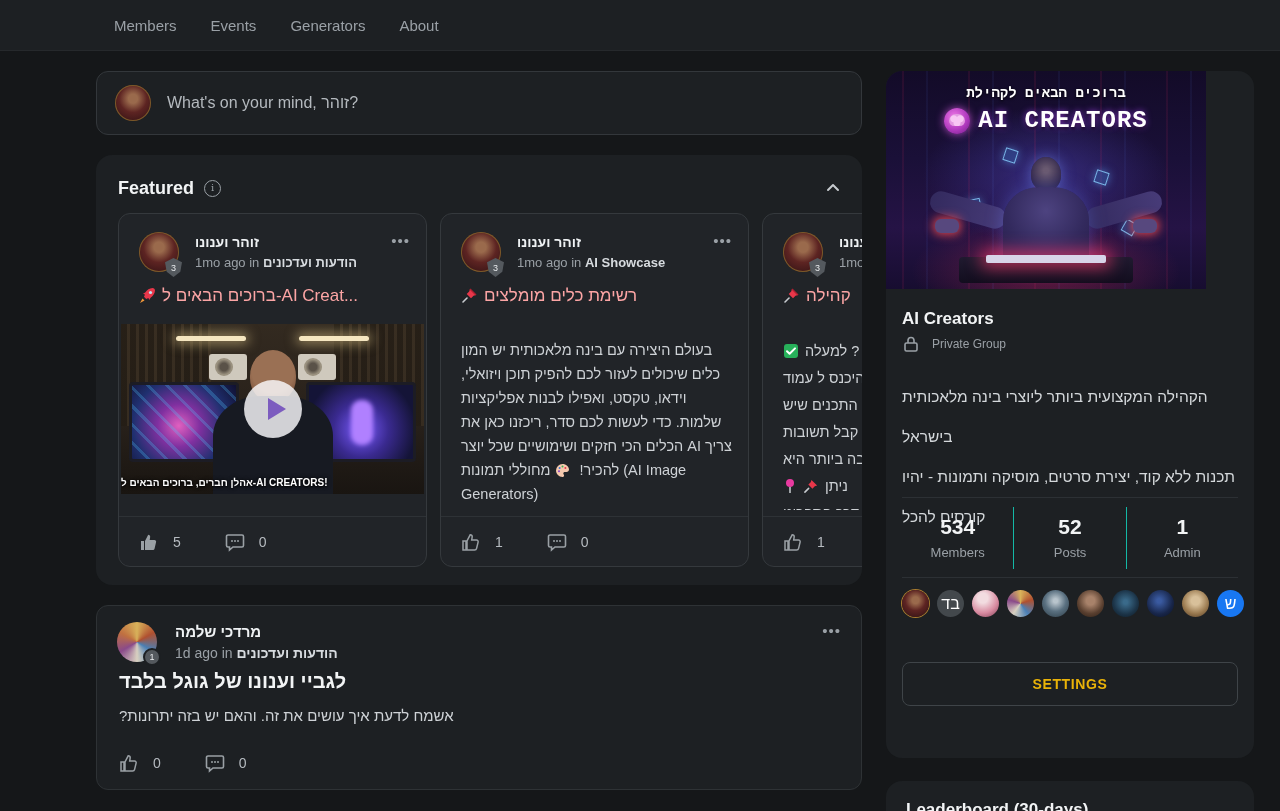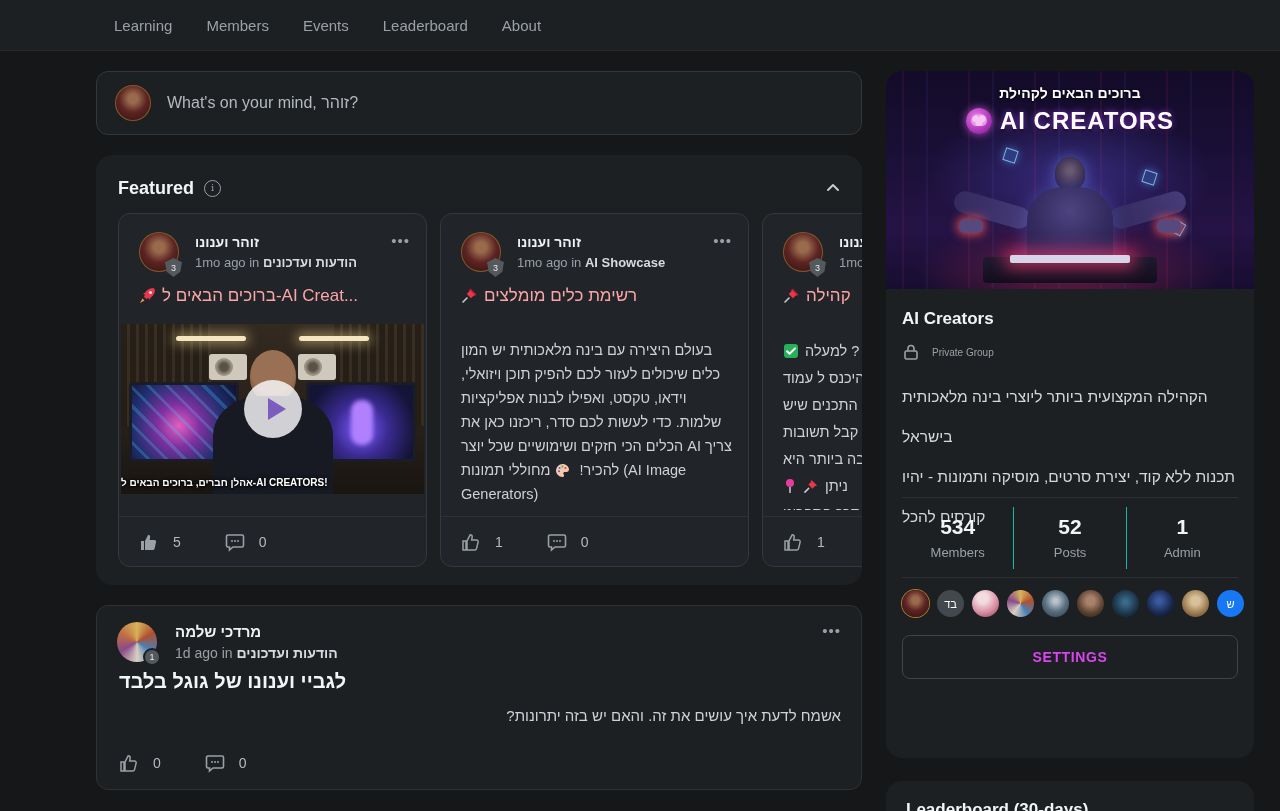--- a/index.html
+++ b/index.html
@@ -100,25 +100,25 @@
   .post-name { position:absolute; left:58px; top:1px; font-size:15px; font-weight:bold; color:#eef1f3; }
   .post-meta { position:absolute; left:58px; top:23px; font-size:14px; color:#9aa0a6; }
   .post-meta b { color:#d7dbdf; }
   .post-title { position:absolute; left:22px; top:64px; font-size:20px; font-weight:bold; color:#f2f4f5; }
   .post-body { position:absolute; left:22px; top:101px; right:20px; font-size:15px; color:#ced2d6; }
   .post-foot { position:absolute; left:22px; bottom:16px; display:flex; align-items:center; }
 
   
   .sidebar { position:absolute; left:886px; top:71px; width:368px; height:687px;
     background:#1d2023; border-radius:16px; overflow:hidden; }
-  .cover { position:absolute; left:0; top:0; width:368px; height:218px; overflow:hidden;
+  .cover { position:absolute; left:0; top:0; width:320px; height:218px; overflow:hidden;
     background:
       radial-gradient(ellipse 60% 35% at 50% 92%, rgba(220,50,90,.40), transparent 70%),
       radial-gradient(ellipse 55% 45% at 50% 48%, rgba(80,70,190,.50), transparent 70%),
-      linear-gradient(180deg,#130b28 0%,#1a1038 40%,#251345 72%,#170d30 100%); }
+      linear-gradient(180deg,#130b28 0%,#1a1038 40%,#251345 72%,#170d30 100%); font-family: Liberation Mono, monospace; }
   .streaks { position:absolute; inset:0; opacity:.55;
     background:repeating-linear-gradient(90deg,transparent 0 16px, rgba(255,45,100,.16) 16px 18px,
       transparent 18px 40px, rgba(90,130,255,.12) 40px 42px, transparent 42px 66px); }
   .cube { position:absolute; width:13px; height:13px; border:1.5px solid rgba(140,210,255,.8);
     background:rgba(60,120,200,.35); transform:rotate(18deg); box-shadow:0 0 8px rgba(100,180,255,.5); }
   .cov-person { position:absolute; left:50%; top:86px; transform:translateX(-50%); width:190px; height:120px; }
   .cov-head { position:absolute; left:50%; top:0; transform:translateX(-50%); width:30px; height:34px;
     border-radius:50% 50% 45% 45%; background:radial-gradient(circle at 50% 40%, #6a5a70 10%, #2d2348 70%);
     box-shadow:0 0 14px rgba(120,150,255,.5); }
   .cov-torso { position:absolute; left:50%; top:30px; transform:translateX(-50%); width:86px; height:80px;
@@ -145,50 +145,49 @@
     background:radial-gradient(circle at 40% 35%, #f07ae8 0%, #b23bbf 55%, #6e1a86 100%);
     position:relative; box-shadow:0 0 8px rgba(220,90,230,.8); }
   .brain::after { content:""; position:absolute; left:5px; top:6px; width:16px; height:12px;
     border-radius:8px 8px 6px 6px; background:
       radial-gradient(circle at 30% 40%, #f8c6f4 0 3px, transparent 4px),
       radial-gradient(circle at 70% 40%, #f8c6f4 0 3px, transparent 4px),
       radial-gradient(circle at 50% 75%, #f8c6f4 0 3px, transparent 4px), #e49ae2; }
 
   .side-pad { position:absolute; left:16px; right:16px; }
   .grp-name { top:238px; font-size:17px; font-weight:bold; color:#f2f4f5; }
-  .grp-priv { top:272px; display:flex; align-items:center; color:#9aa0a6; font-size:10px; }
+  .grp-priv { top:264px; display:flex; align-items:center; color:#9aa0a6; font-size:12px; }
   .grp-priv svg { margin-right:12px; }
   .grp-desc { top:306px; font-size:15.5px; line-height:40px; color:#d4d8db; white-space:pre-line; }
   .div-h { position:absolute; left:16px; right:16px; height:1px; background:#2c3034; }
   .stats { position:absolute; left:16px; right:16px; top:436px; height:62px; display:flex; }
   .stat { flex:1; text-align:center; padding-top:8px; position:relative; }
   .stat + .stat { border-left:1px solid #14b8a6; }
   .stat .v { font-size:21px; font-weight:bold; color:#f2f4f5; }
   .stat .l { font-size:13px; color:#9aa0a6; margin-top:6px; }
   .members-row { position:absolute; left:16px; top:519px; display:flex; gap:8px; }
   .m-av { width:27px; height:27px; border-radius:50%; display:flex; align-items:center;
-    justify-content:center; font-size:11px; color:#fff; cursor:pointer; }
+    justify-content:center; font-size:16px; color:#fff; cursor:pointer; }
   .btn { position:absolute; left:16px; right:16px; height:44px; border-radius:8px;
     display:flex; align-items:center; justify-content:center; font-size:14px; font-weight:bold;
     letter-spacing:.6px; cursor:pointer; }
-  .btn-settings { top:564px; border:1px solid #3f4448; color:#d946ef; background:transparent; }
+  .btn-settings { top:591px; border:1px solid #3f4448; color:#eab308; background:transparent; }
   .btn-invite { top:624px; background:#33383c; color:#eef1f3; }
 
   .lb-card { position:absolute; left:886px; top:781px; width:368px; height:30px;
     background:#1d2023; border-radius:16px 16px 0 0; }
   .lb-title { position:absolute; left:20px; top:19px; font-size:17px; font-weight:bold; color:#f2f4f5; }
 </style>
 </head>
 <body>
 
 <nav class="topnav">
-  <div class="tab">Learning</div>
   <div class="tab">Members</div>
   <div class="tab">Events</div>
-  <div class="tab">Leaderboard</div>
+  <div class="tab">Generators</div>
   <div class="tab">About</div>
 </nav>
 
 <div class="main">
 
   <div class="composer">
     <div class="avatar av-zohar"></div>
     <div class="composer-text">What's on your mind, זוהר?</div>
   </div>
 
@@ -331,21 +330,21 @@
 
   <article class="post">
     <div class="post-head">
       <div class="avatar av-mord fcard-av"></div>
       <div class="badge-circle">1</div>
       <div class="post-name">מרדכי שלמה</div>
       <div class="post-meta"><span>1d ago in</span> <b>הודעות ועדכונים</b></div>
       <div class="dots">•••</div>
     </div>
     <h2 class="post-title" dir="auto">לגביי וענונו של גוגל בלבד</h2>
-    <div class="post-body" dir="auto" style="text-align:right">אשמח לדעת איך עושים את זה. והאם יש בזה יתרונות?</div>
+    <div class="post-body" dir="auto" style="text-align:left">אשמח לדעת איך עושים את זה. והאם יש בזה יתרונות?</div>
     <div class="post-foot">
       <span class="count">
         <svg class="icon-svg" width="20" height="20" viewBox="0 0 20 20">
             <path d="M2 9h3v9H2zM6 18V9l3.2-6.2c1.1 0 2 .9 2 2L10.7 8h4.8c1.1 0 1.9 1 1.6 2.1l-1.5 6.3c-.2.9-1 1.6-2 1.6z" fill="none" stroke="#9aa0a5" stroke-width="1.5"></path>
           </svg>
         <span class="num">0</span>
       </span>
       <span class="count">
         <svg class="icon-svg" width="20" height="20" viewBox="0 0 20 20">
             <path d="M3 3h14a1.5 1.5 0 011.5 1.5v9A1.5 1.5 0 0117 15h-9l-3.5 3v-3H3a1.5 1.5 0 01-1.5-1.5v-9A1.5 1.5 0 013 3z" fill="none" stroke="#9aa0a5" stroke-width="1.6"></path>

